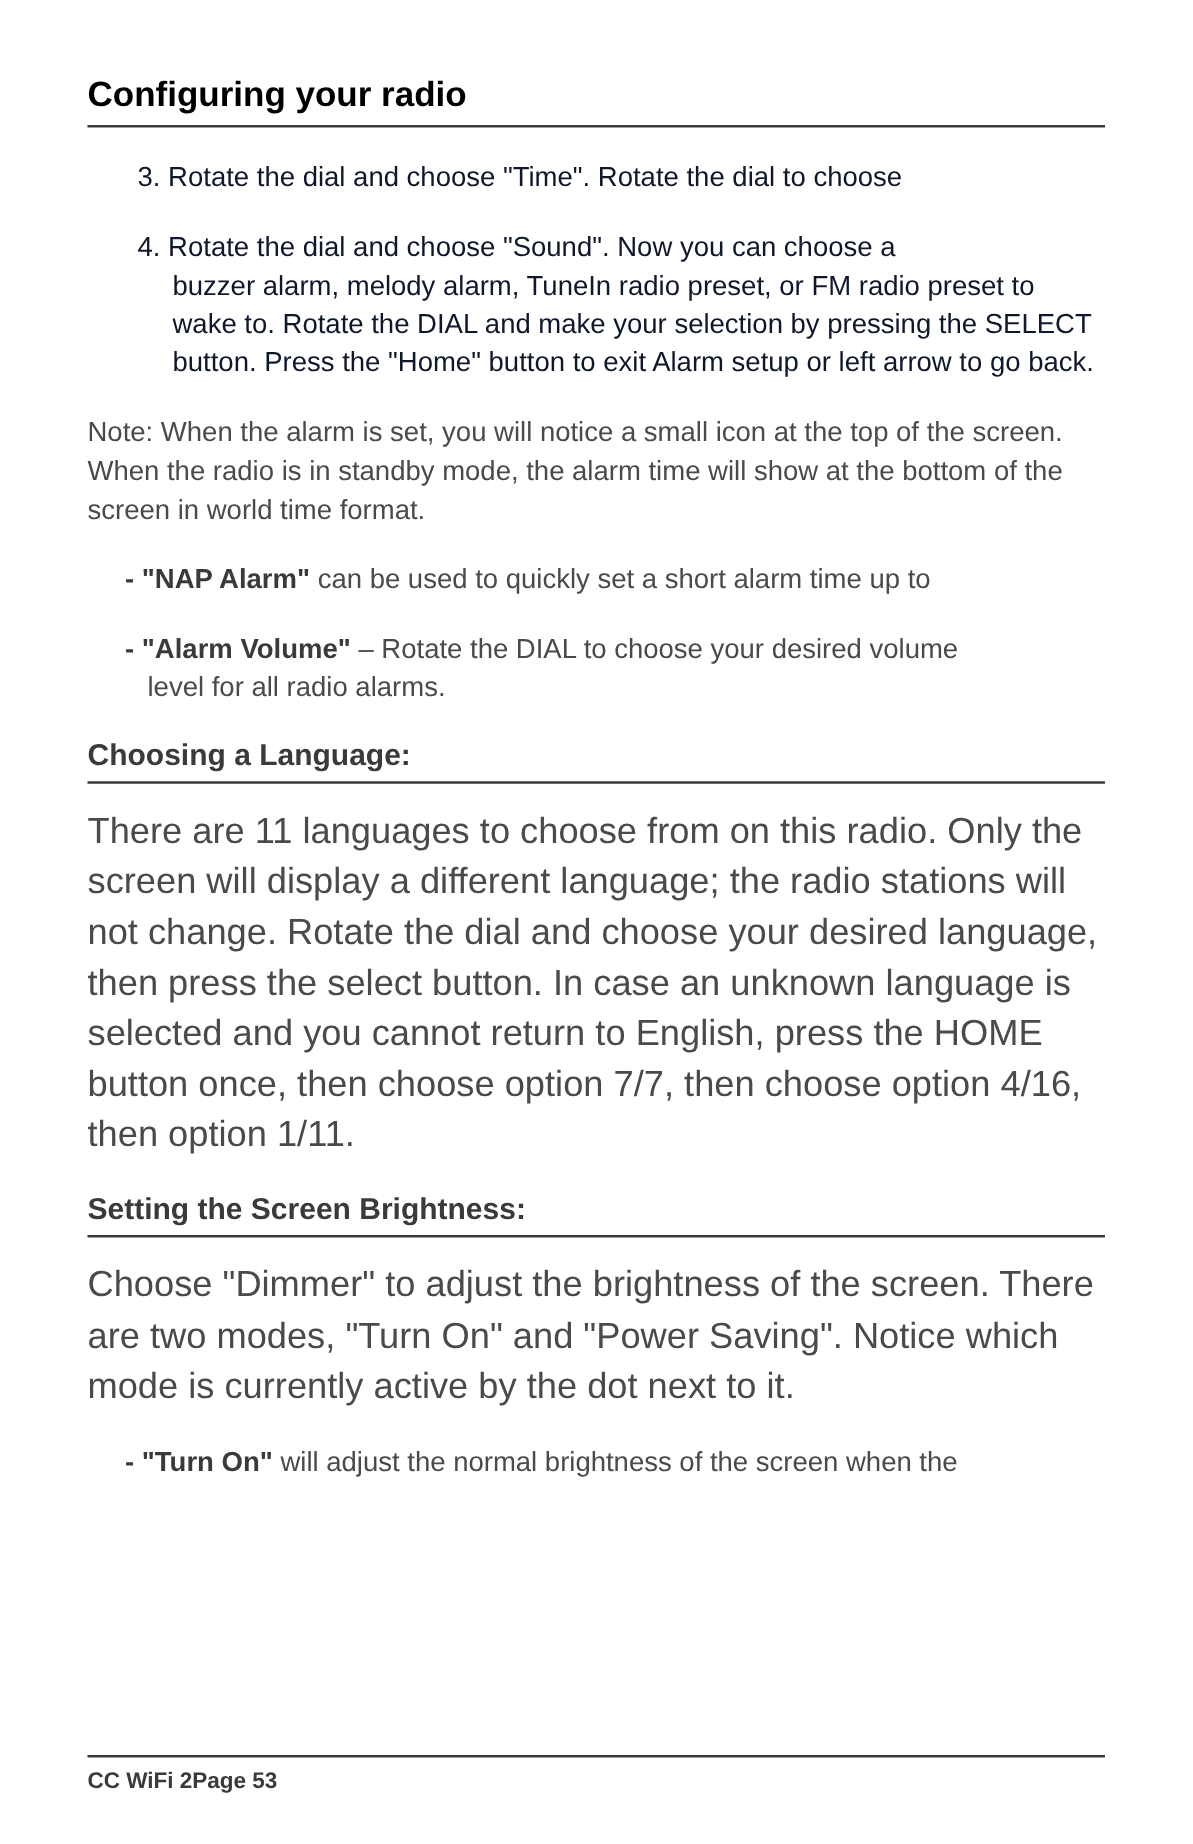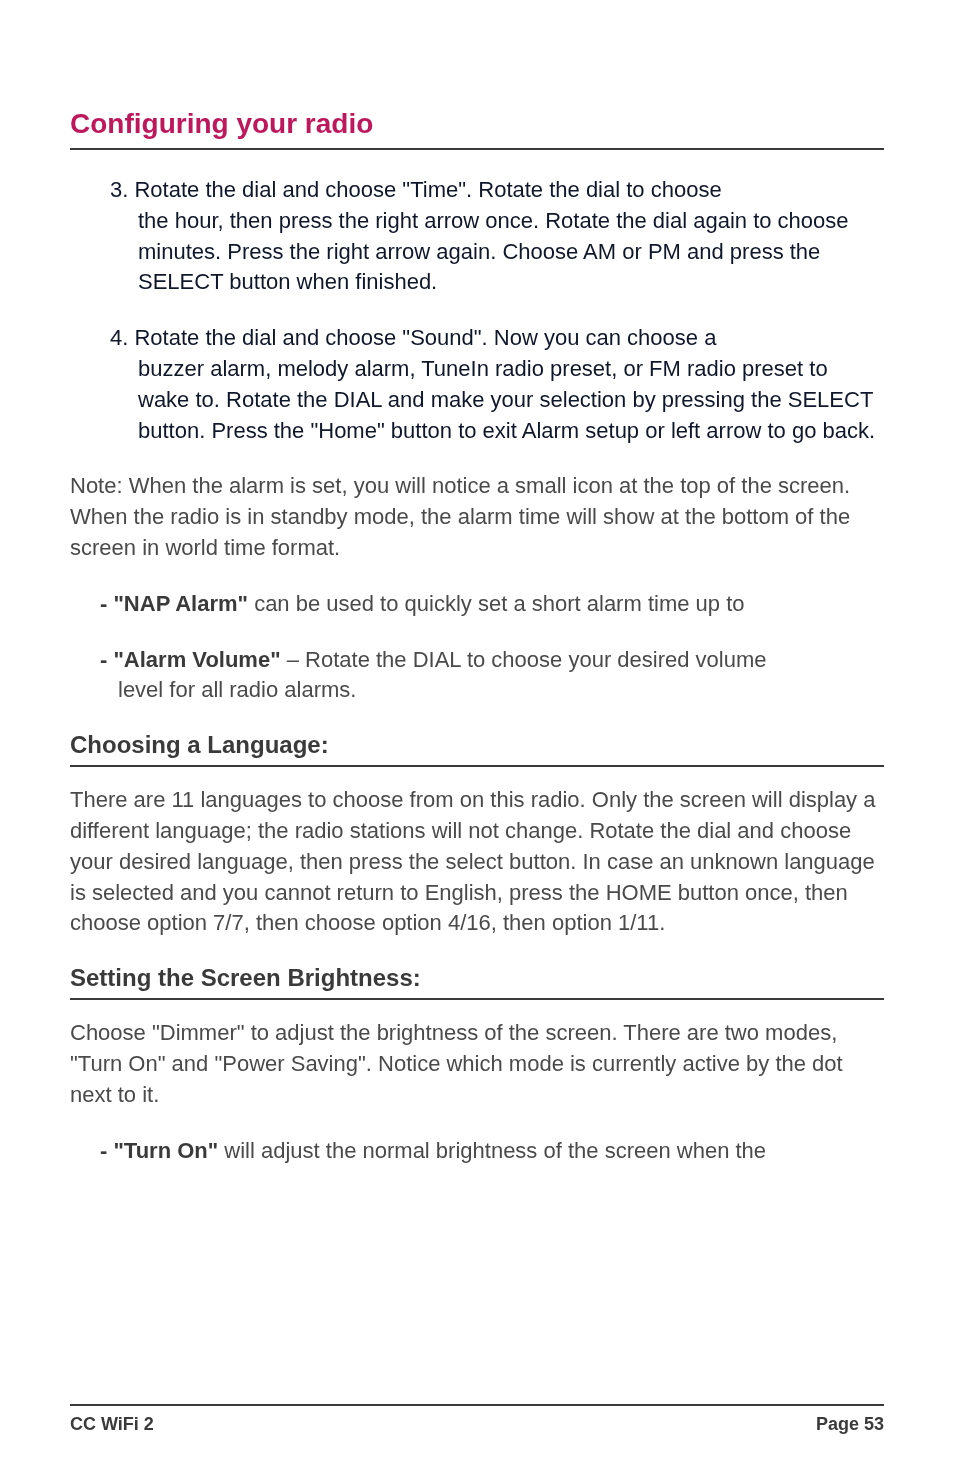--- a/index.html
+++ b/index.html
@@ -12,25 +12,24 @@
       background: #ffffff;
       width: 954px;
       height: 1475px;
       padding: 60px 70px 40px 70px;
       position: relative;
       color: #4a4a4a;
     }
     .page-title {
       font-size: 28px;
       font-weight: bold;
-      color: #be185d;
+      color: #000000;
       border-bottom: 2px solid #3a3a3a;
       padding-bottom: 8px;
       margin-bottom: 25px;
-      margin-top: 48px;
     }
     .numbered-item {
       margin-left: 40px;
       margin-bottom: 25px;
       font-size: 22px;
       line-height: 1.4;
       color: #0f172a;
     }
     .numbered-item .num {
       display: inline;
@@ -63,48 +62,47 @@
     .subheading {
       font-size: 24px;
       font-weight: bold;
       color: #3a3a3a;
       border-bottom: 2px solid #3a3a3a;
       padding-bottom: 6px;
       margin-bottom: 18px;
       margin-top: 10px;
     }
     .body-para {
-      font-size: 22px;
+      font-size: 29px;
       line-height: 1.4;
       margin-bottom: 25px;
       color: #4a4a4a;
     }
     .footer {
       position: absolute;
       bottom: 40px;
       left: 70px;
       right: 70px;
       border-top: 2px solid #3a3a3a;
       padding-top: 8px;
       display: flex;
-      justify-content: space-between;
+      justify-content: flex-start;
       font-size: 18px;
       font-weight: bold;
       color: #3a3a3a;
     }
   </style>
 </head>
 <body>
 
 <h1 class="page-title">Configuring your radio</h1>
 
 <div class="numbered-item">
   <span class="num">3.</span>
   <span>Rotate the dial and choose "Time". Rotate the dial to choose</span>
-  <span class="indent">the hour, then press the right arrow once. Rotate the dial again to choose minutes. Press the right arrow again. Choose AM or PM and press the SELECT button when finished.</span>
 </div>
 
 <div class="numbered-item">
   <span class="num">4.</span>
   <span>Rotate the dial and choose "Sound". Now you can choose a</span>
   <span class="indent">buzzer alarm, melody alarm, TuneIn radio preset, or FM radio preset to wake to. Rotate the DIAL and make your selection by pressing the SELECT button. Press the "Home" button to exit Alarm setup or left arrow to go back.</span>
 </div>
 
 <p class="note-text">Note: When the alarm is set, you will notice a small icon at the top of the screen. When the radio is in standby mode, the alarm time will show at the bottom of the screen in world time format.</p>
 

